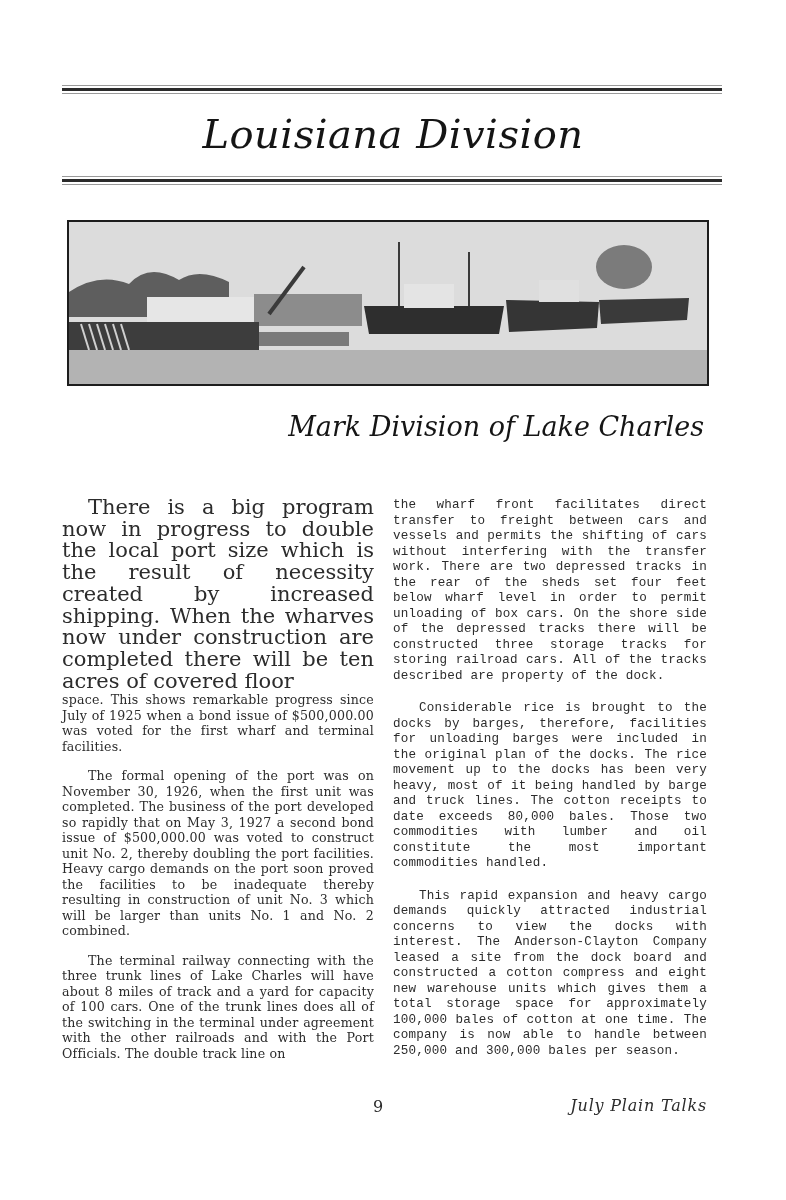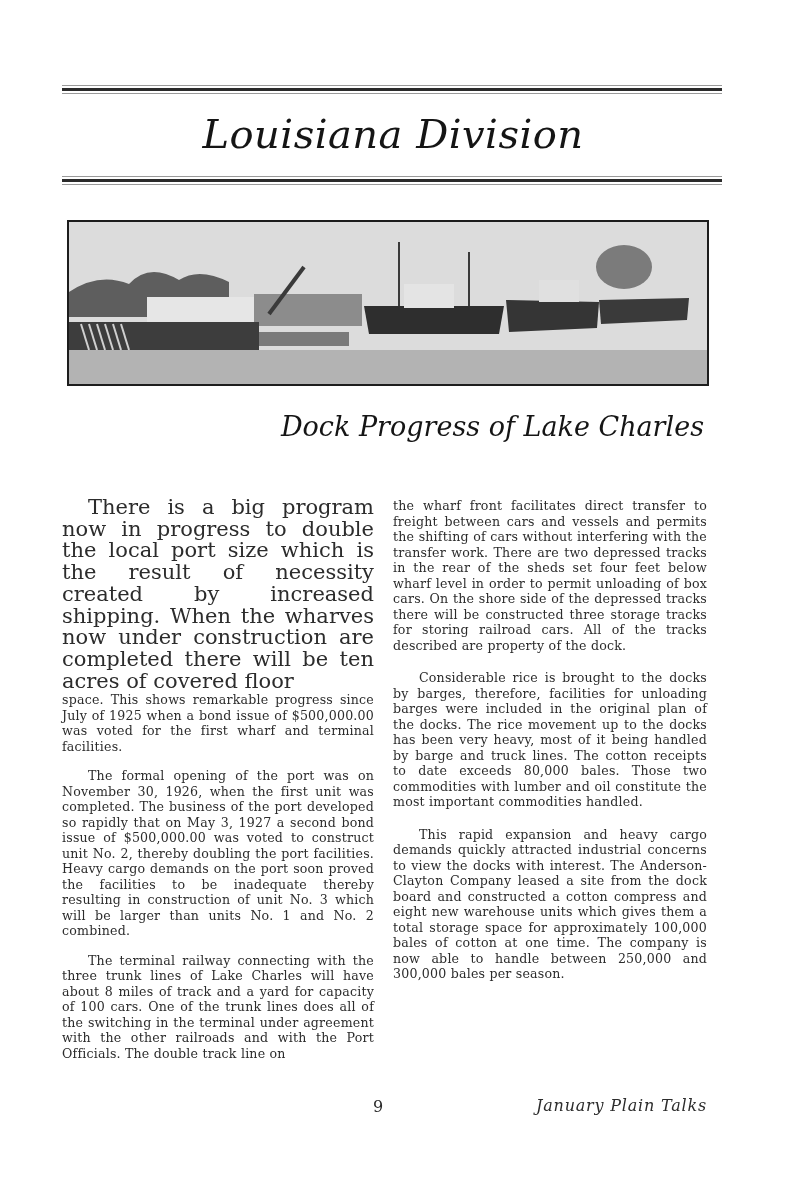--- a/index.html
+++ b/index.html
@@ -12,21 +12,21 @@
   .section-title { position: absolute; top: 104px; left: 0; width: 786px; text-align: center; font-family: "DejaVu Serif", serif; font-style: italic; font-size: 40px; letter-spacing: 0.5px; color: #151515; line-height: 60px; }
   .photo { position: absolute; left: 67px; top: 220px; width: 638px; height: 162px; border: 2px solid #1d1d1d; overflow: hidden; background: linear-gradient(#d6d6d6 0%, #e2e2e2 40%, #bdbdbd 58%, #a9a9a9 70%, #bfbfbf 100%); }
   .photo svg { width: 100%; height: 100%; display: block; }
   .headline { position: absolute; right: 82px; top: 408px; text-align: right; font-family: "DejaVu Serif", serif; font-style: italic; font-size: 27px; line-height: 38px; color: #151515; }
   .col { position: absolute; text-align: justify; color: #2c2c2c; }
   #col-left { left: 62px; top: 497px; width: 312px; }
   #col-right { left: 393px; top: 498px; width: 314px; }
   .p { margin: 0 0 14px 0; text-indent: 26px; hyphens: none; }
   .lead { font-size: 21px; line-height: 21.7px; }
   .body-s { font-size: 12.6px; line-height: 15.5px; letter-spacing: 0.2px; }
-  #col-right .body-s { margin-bottom: 17px; }
+  #col-right .body-s { margin-bottom: 17px; font-family: Liberation Mono, monospace; }
   .footer-page { position: absolute; left: 373px; top: 1097px; font-size: 16px; color: #2c2c2c; }
   .footer-mag { position: absolute; right: 79px; top: 1096px; font-size: 16px; font-style: italic; color: #2c2c2c; letter-spacing: 0.8px; }
 </style>
 </head>
 <body>
 
 <div class="rule-group" id="rule-top">
   <div class="thin"></div>
     <div class="thick"></div>
     <div class="thin"></div>
@@ -63,30 +63,30 @@
     <line x1="400" y1="30" x2="400" y2="84" stroke="#3a3a3a" stroke-width="2"></line>
     <path d="M437 78 L530 80 L528 106 L440 110 Z" fill="#353535"></path>
     <rect x="470" y="58" width="40" height="22" fill="#e0e0e0"></rect>
     <ellipse cx="555" cy="45" rx="28" ry="22" fill="#7b7b7b"></ellipse>
     <path d="M530 78 L620 76 L618 98 L532 102 Z" fill="#3a3a3a"></path>
     <rect x="0" y="128" width="638" height="34" fill="#b3b3b3"></rect>
   </svg>
 </div>
 
 <div class="headline">
-  <div>Dock Progress of Lake Charles</div>
+  <div>Mark Division of Lake Charles</div>
 </div>
 
 <div class="col" id="col-left">
   <p class="p lead" style="margin-bottom:0">There is a big program now in progress to double the local port size which is the result of necessity created by increased shipping. When the wharves now under construction are completed there will be ten acres of covered floor</p>
   <p class="p body-s" style="text-indent:0">space. This shows remarkable progress since July of 1925 when a bond issue of $500,000.00 was voted for the first wharf and terminal facilities.</p>
   <p class="p body-s">The formal opening of the port was on November 30, 1926, when the first unit was completed. The business of the port developed so rapidly that on May 3, 1927 a second bond issue of $500,000.00 was voted to construct unit No. 2, thereby doubling the port facilities. Heavy cargo demands on the port soon proved the facilities to be inadequate thereby resulting in construction of unit No. 3 which will be larger than units No. 1 and No. 2 combined.</p>
   <p class="p body-s">The terminal railway connecting with the three trunk lines of Lake Charles will have about 8 miles of track and a yard for capacity of 100 cars. One of the trunk lines does all of the switching in the terminal under agreement with the other railroads and with the Port Officials. The double track line on</p>
 </div>
 
 <div class="col" id="col-right">
   <p class="p body-s" style="text-indent:0">the wharf front facilitates direct transfer to freight between cars and vessels and permits the shifting of cars without interfering with the transfer work. There are two depressed tracks in the rear of the sheds set four feet below wharf level in order to permit unloading of box cars. On the shore side of the depressed tracks there will be constructed three storage tracks for storing railroad cars. All of the tracks described are property of the dock.</p>
   <p class="p body-s">Considerable rice is brought to the docks by barges, therefore, facilities for unloading barges were included in the original plan of the docks. The rice movement up to the docks has been very heavy, most of it being handled by barge and truck lines. The cotton receipts to date exceeds 80,000 bales. Those two commodities with lumber and oil constitute the most important commodities handled.</p>
   <p class="p body-s">This rapid expansion and heavy cargo demands quickly attracted industrial concerns to view the docks with interest. The Anderson-Clayton Company leased a site from the dock board and constructed a cotton compress and eight new warehouse units which gives them a total storage space for approximately 100,000 bales of cotton at one time. The company is now able to handle between 250,000 and 300,000 bales per season.</p>
 </div>
 
 <div class="footer-page">9</div>
-<div class="footer-mag">January Plain Talks</div>
+<div class="footer-mag">July Plain Talks</div>
 
 </body></html>

